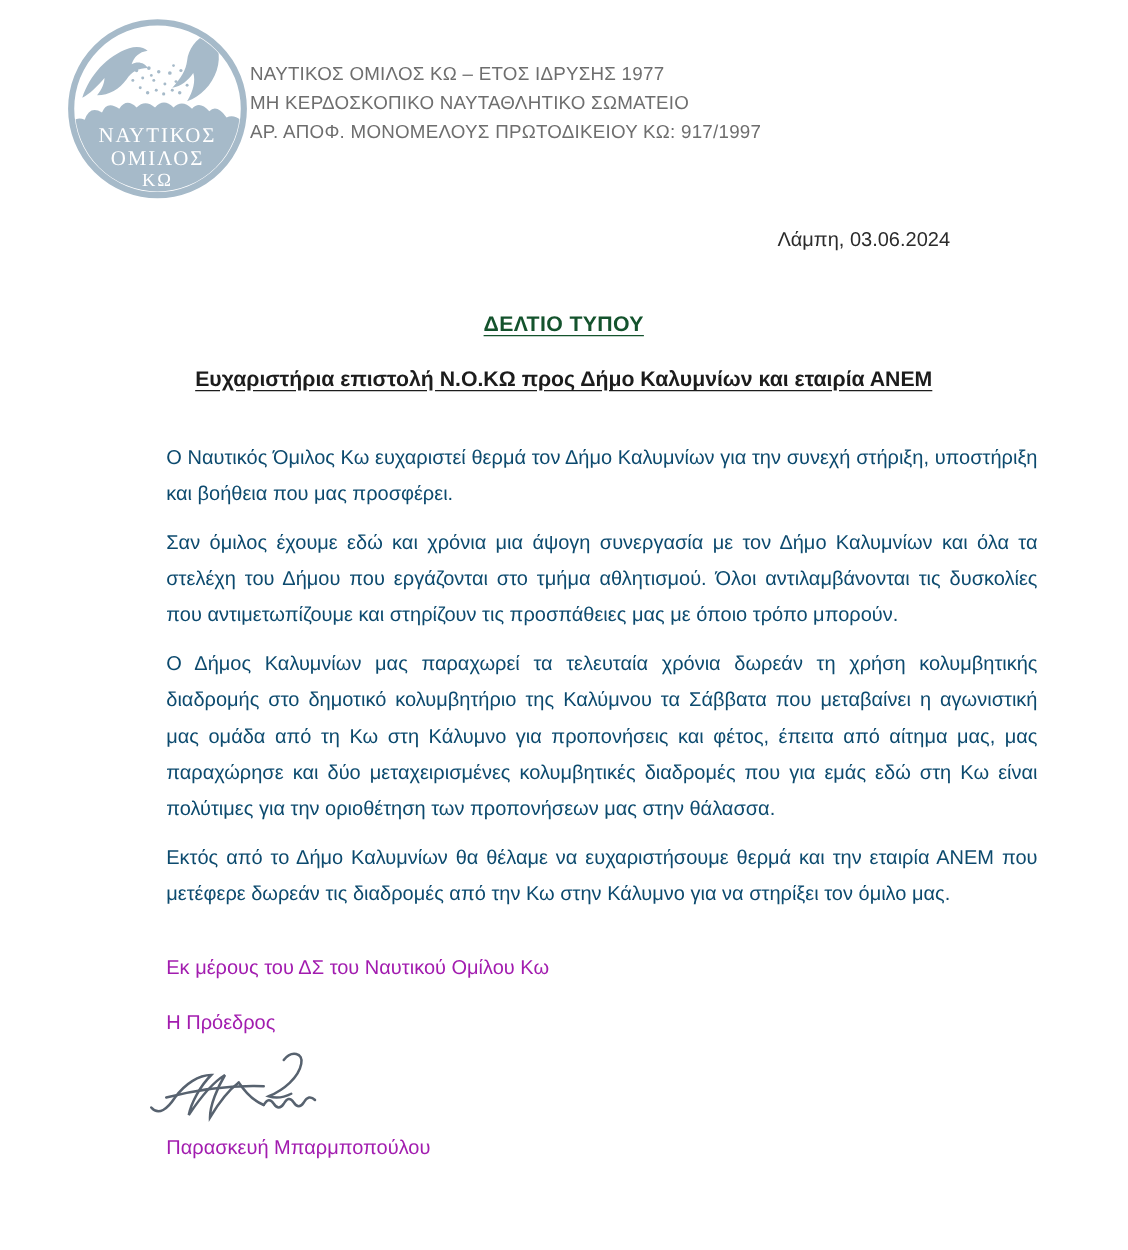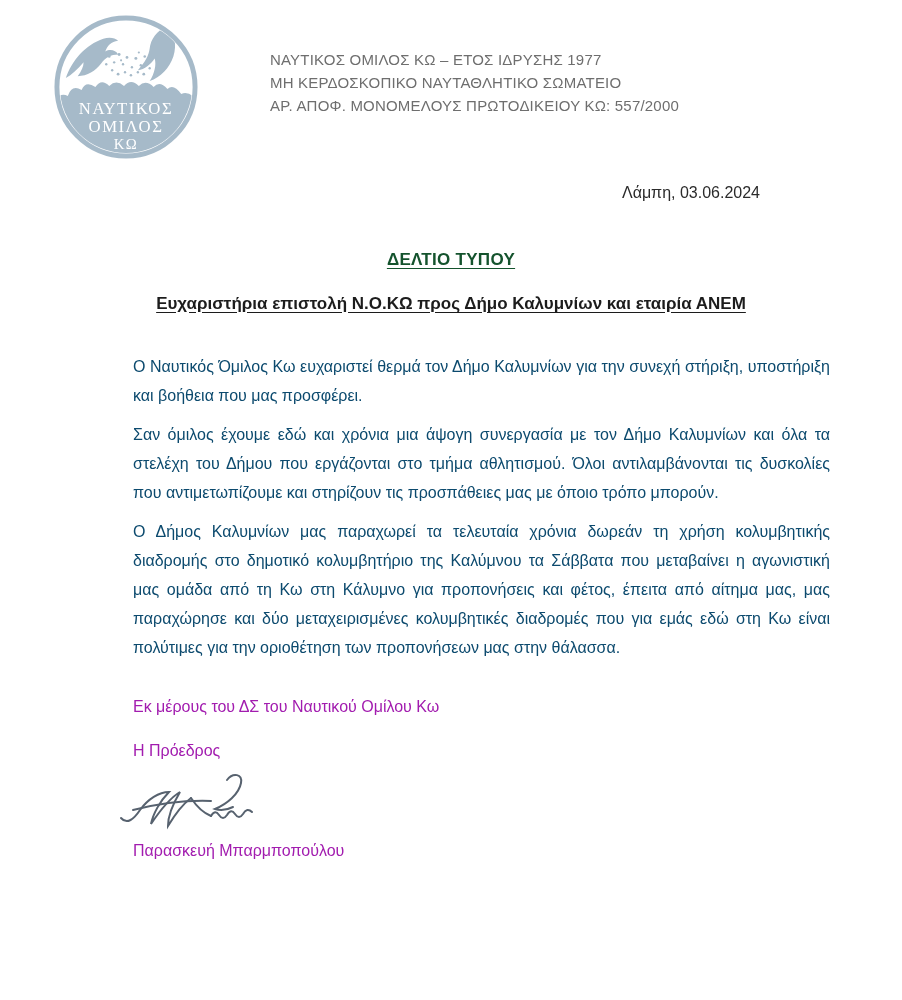--- a/index.html
+++ b/index.html
@@ -19,21 +19,20 @@
     padding: 12px 0 0 52px;
   }
   .logo { width: 148px; height: 150px; flex: 0 0 auto; }
   .logo svg { display: block; width: 148px; height: 150px; }
   .logo-text {
     font-family: "Liberation Serif", serif;
     fill: #ffffff;
     letter-spacing: 1.5px;
   }
   .letterhead {
-    margin-left: 70px;
     margin-top: 36px;
     color: #6e6e6e;
     font-size: 15px;
     line-height: 23px;
     letter-spacing: 0.2px;
   }
   .date-line {
     margin-top: 22px;
     padding-right: 142px;
     text-align: right;
@@ -125,34 +124,35 @@
 
           <text class="logo-text" x="75" y="102" font-size="17" text-anchor="middle">ΝΑΥΤΙΚΟΣ</text>
           <text class="logo-text" x="75" y="121" font-size="17" text-anchor="middle">ΟΜΙΛΟΣ</text>
           <text class="logo-text" x="75" y="138" font-size="15" text-anchor="middle">ΚΩ</text>
         </g>
       </svg>
     </div>
     <div class="letterhead">
       <div>ΝΑΥΤΙΚΟΣ ΟΜΙΛΟΣ ΚΩ – ΕΤΟΣ ΙΔΡΥΣΗΣ 1977</div>
       <div>ΜΗ ΚΕΡΔΟΣΚΟΠΙΚΟ ΝΑΥΤΑΘΛΗΤΙΚΟ ΣΩΜΑΤΕΙΟ</div>
-      <div>ΑΡ. ΑΠΟΦ. ΜΟΝΟΜΕΛΟΥΣ ΠΡΩΤΟΔΙΚΕΙΟΥ ΚΩ: 557/2000</div>
+      <div>ΑΡ. ΑΠΟΦ. ΜΟΝΟΜΕΛΟΥΣ ΠΡΩΤΟΔΙΚΕΙΟΥ ΚΩ: 917/1997</div>
     </div>
   </div>
 
   <div class="date-line">Λάμπη, 03.06.2024</div>
 
   <div class="doc-title">ΔΕΛΤΙΟ ΤΥΠΟΥ</div>
 
   <div class="doc-subtitle">Ευχαριστήρια επιστολή Ν.Ο.ΚΩ προς Δήμο Καλυμνίων και εταιρία ΑΝΕΜ</div>
 
   <div class="body-text">
     <p>Ο Ναυτικός Όμιλος Κω ευχαριστεί θερμά τον Δήμο Καλυμνίων για την συνεχή στήριξη, υποστήριξη και βοήθεια που μας προσφέρει.</p>
     <p>Σαν όμιλος έχουμε εδώ και χρόνια μια άψογη συνεργασία με τον Δήμο Καλυμνίων και όλα τα στελέχη του Δήμου που εργάζονται στο τμήμα αθλητισμού. Όλοι αντιλαμβάνονται τις δυσκολίες που αντιμετωπίζουμε και στηρίζουν τις προσπάθειες μας με όποιο τρόπο μπορούν.</p>
     <p>Ο Δήμος Καλυμνίων μας παραχωρεί τα τελευταία χρόνια δωρεάν τη χρήση κολυμβητικής διαδρομής στο δημοτικό κολυμβητήριο της Καλύμνου τα Σάββατα που μεταβαίνει η αγωνιστική μας ομάδα από τη Κω στη Κάλυμνο για προπονήσεις και φέτος, έπειτα από αίτημα μας, μας παραχώρησε και δύο μεταχειρισμένες κολυμβητικές διαδρομές που για εμάς εδώ στη Κω είναι πολύτιμες για την οριοθέτηση των προπονήσεων μας στην θάλασσα.</p>
+    <p>Εκτός από το Δήμο Καλυμνίων θα θέλαμε να ευχαριστήσουμε θερμά και την εταιρία ΑΝΕΜ που μετέφερε δωρεάν τις διαδρομές από την Κω στην Κάλυμνο για να στηρίξει τον όμιλο μας.</p>
   </div>
 
   <div class="closing">
     <p class="closing-line">Εκ μέρους του ΔΣ του Ναυτικού Ομίλου Κω</p>
     <p class="closing-line closing-role">Η Πρόεδρος</p>
     <div class="signature-wrap">
       <svg width="180" height="66" viewBox="0 0 180 66" xmlns="http://www.w3.org/2000/svg">
         <g fill="none" stroke="#57626f" stroke-width="2" stroke-linecap="round">
           <path d="M6,50 C12,57 19,51 25,42 C33,31 44,24 54,24 C45,33 38,46 36,56 C44,44 55,30 65,24 C59,34 53,48 53,58 C59,48 68,36 76,30"></path>
           <path d="M18,42 C42,36 70,32 96,33"></path>

